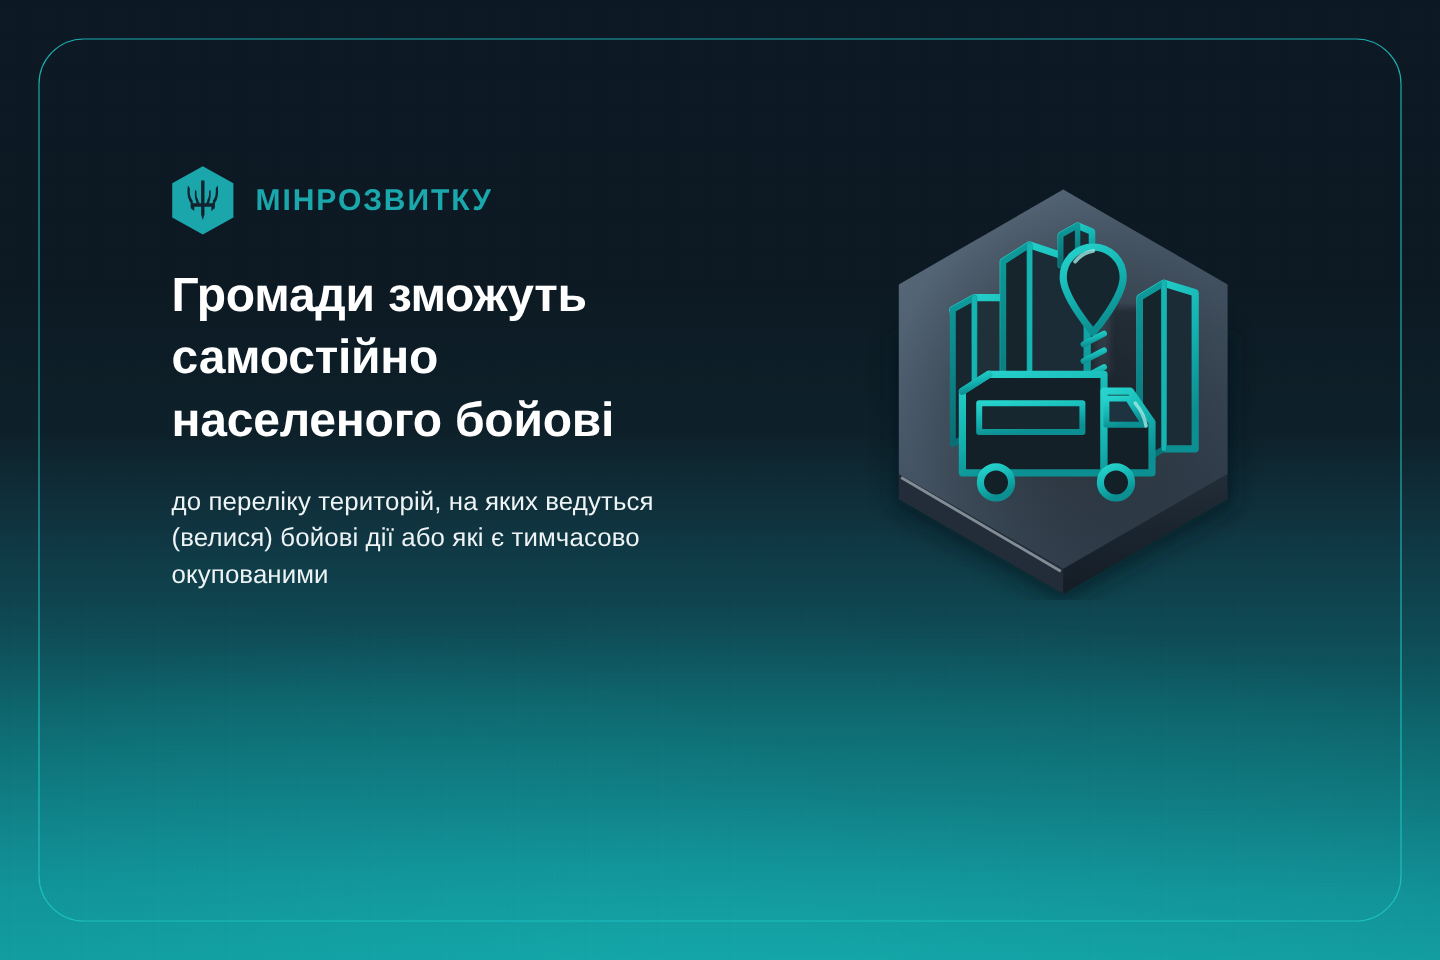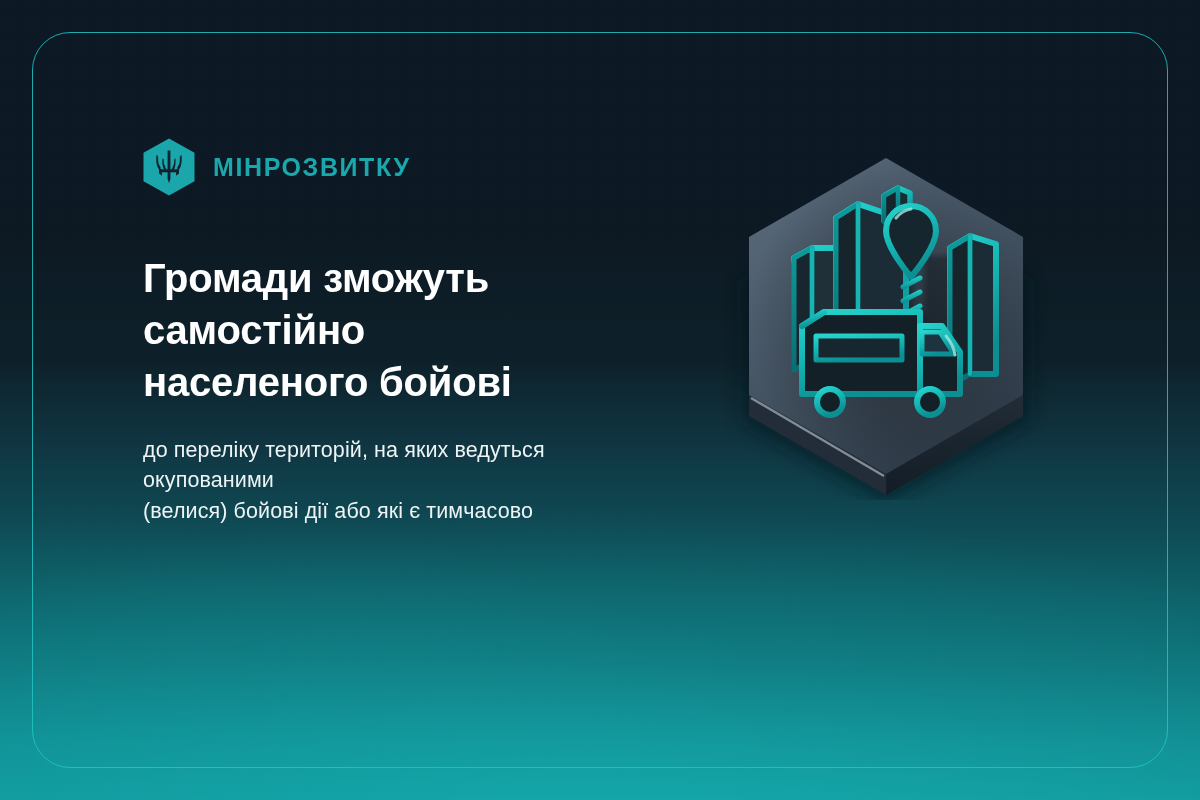--- a/index.html
+++ b/index.html
@@ -90,21 +90,21 @@
     color: #1aa8ad;
     font-size: 25px;
     font-weight: 600;
     letter-spacing: 1.6px;
     white-space: nowrap;
     line-height: 1;
   }
 
   
   .headline {
-    margin-top: 56px;
+    margin-top: 24px;
     color: #ffffff;
     font-size: 40px;
     font-weight: 700;
     line-height: 1.30;
     letter-spacing: -0.2px;
     max-width: 545px;
   }
   .headline .ln { display: block; }
 
   
@@ -172,22 +172,22 @@
       <span class="logo-word">МІНРОЗВИТКУ</span>
     </div>
 
     <h1 class="headline">
       <span class="ln">Громади зможуть самостійно</span>
       <span class="ln">населеного бойові</span>
     </h1>
 
     <p class="subline">
       <span class="ln">до переліку територій, на яких ведуться</span>
+      <span class="ln">(велися) бойові дії або які є тимчасово</span>
       <span class="ln">окупованими</span>
-      <span class="ln">(велися) бойові дії або які є тимчасово</span>
     </p>
   </div>
 
   <div class="badge-wrap">
     <svg class="badge-svg" viewBox="0 0 360 360" aria-hidden="true">
       <defs>
         <linearGradient id="faceGrad" x1="0.15" y1="0" x2="0.8" y2="1">
           <stop offset="0" stop-color="#5a6b7c"></stop>
           <stop offset="0.35" stop-color="#4a5a6a"></stop>
           <stop offset="0.70" stop-color="#3a4856"></stop>

